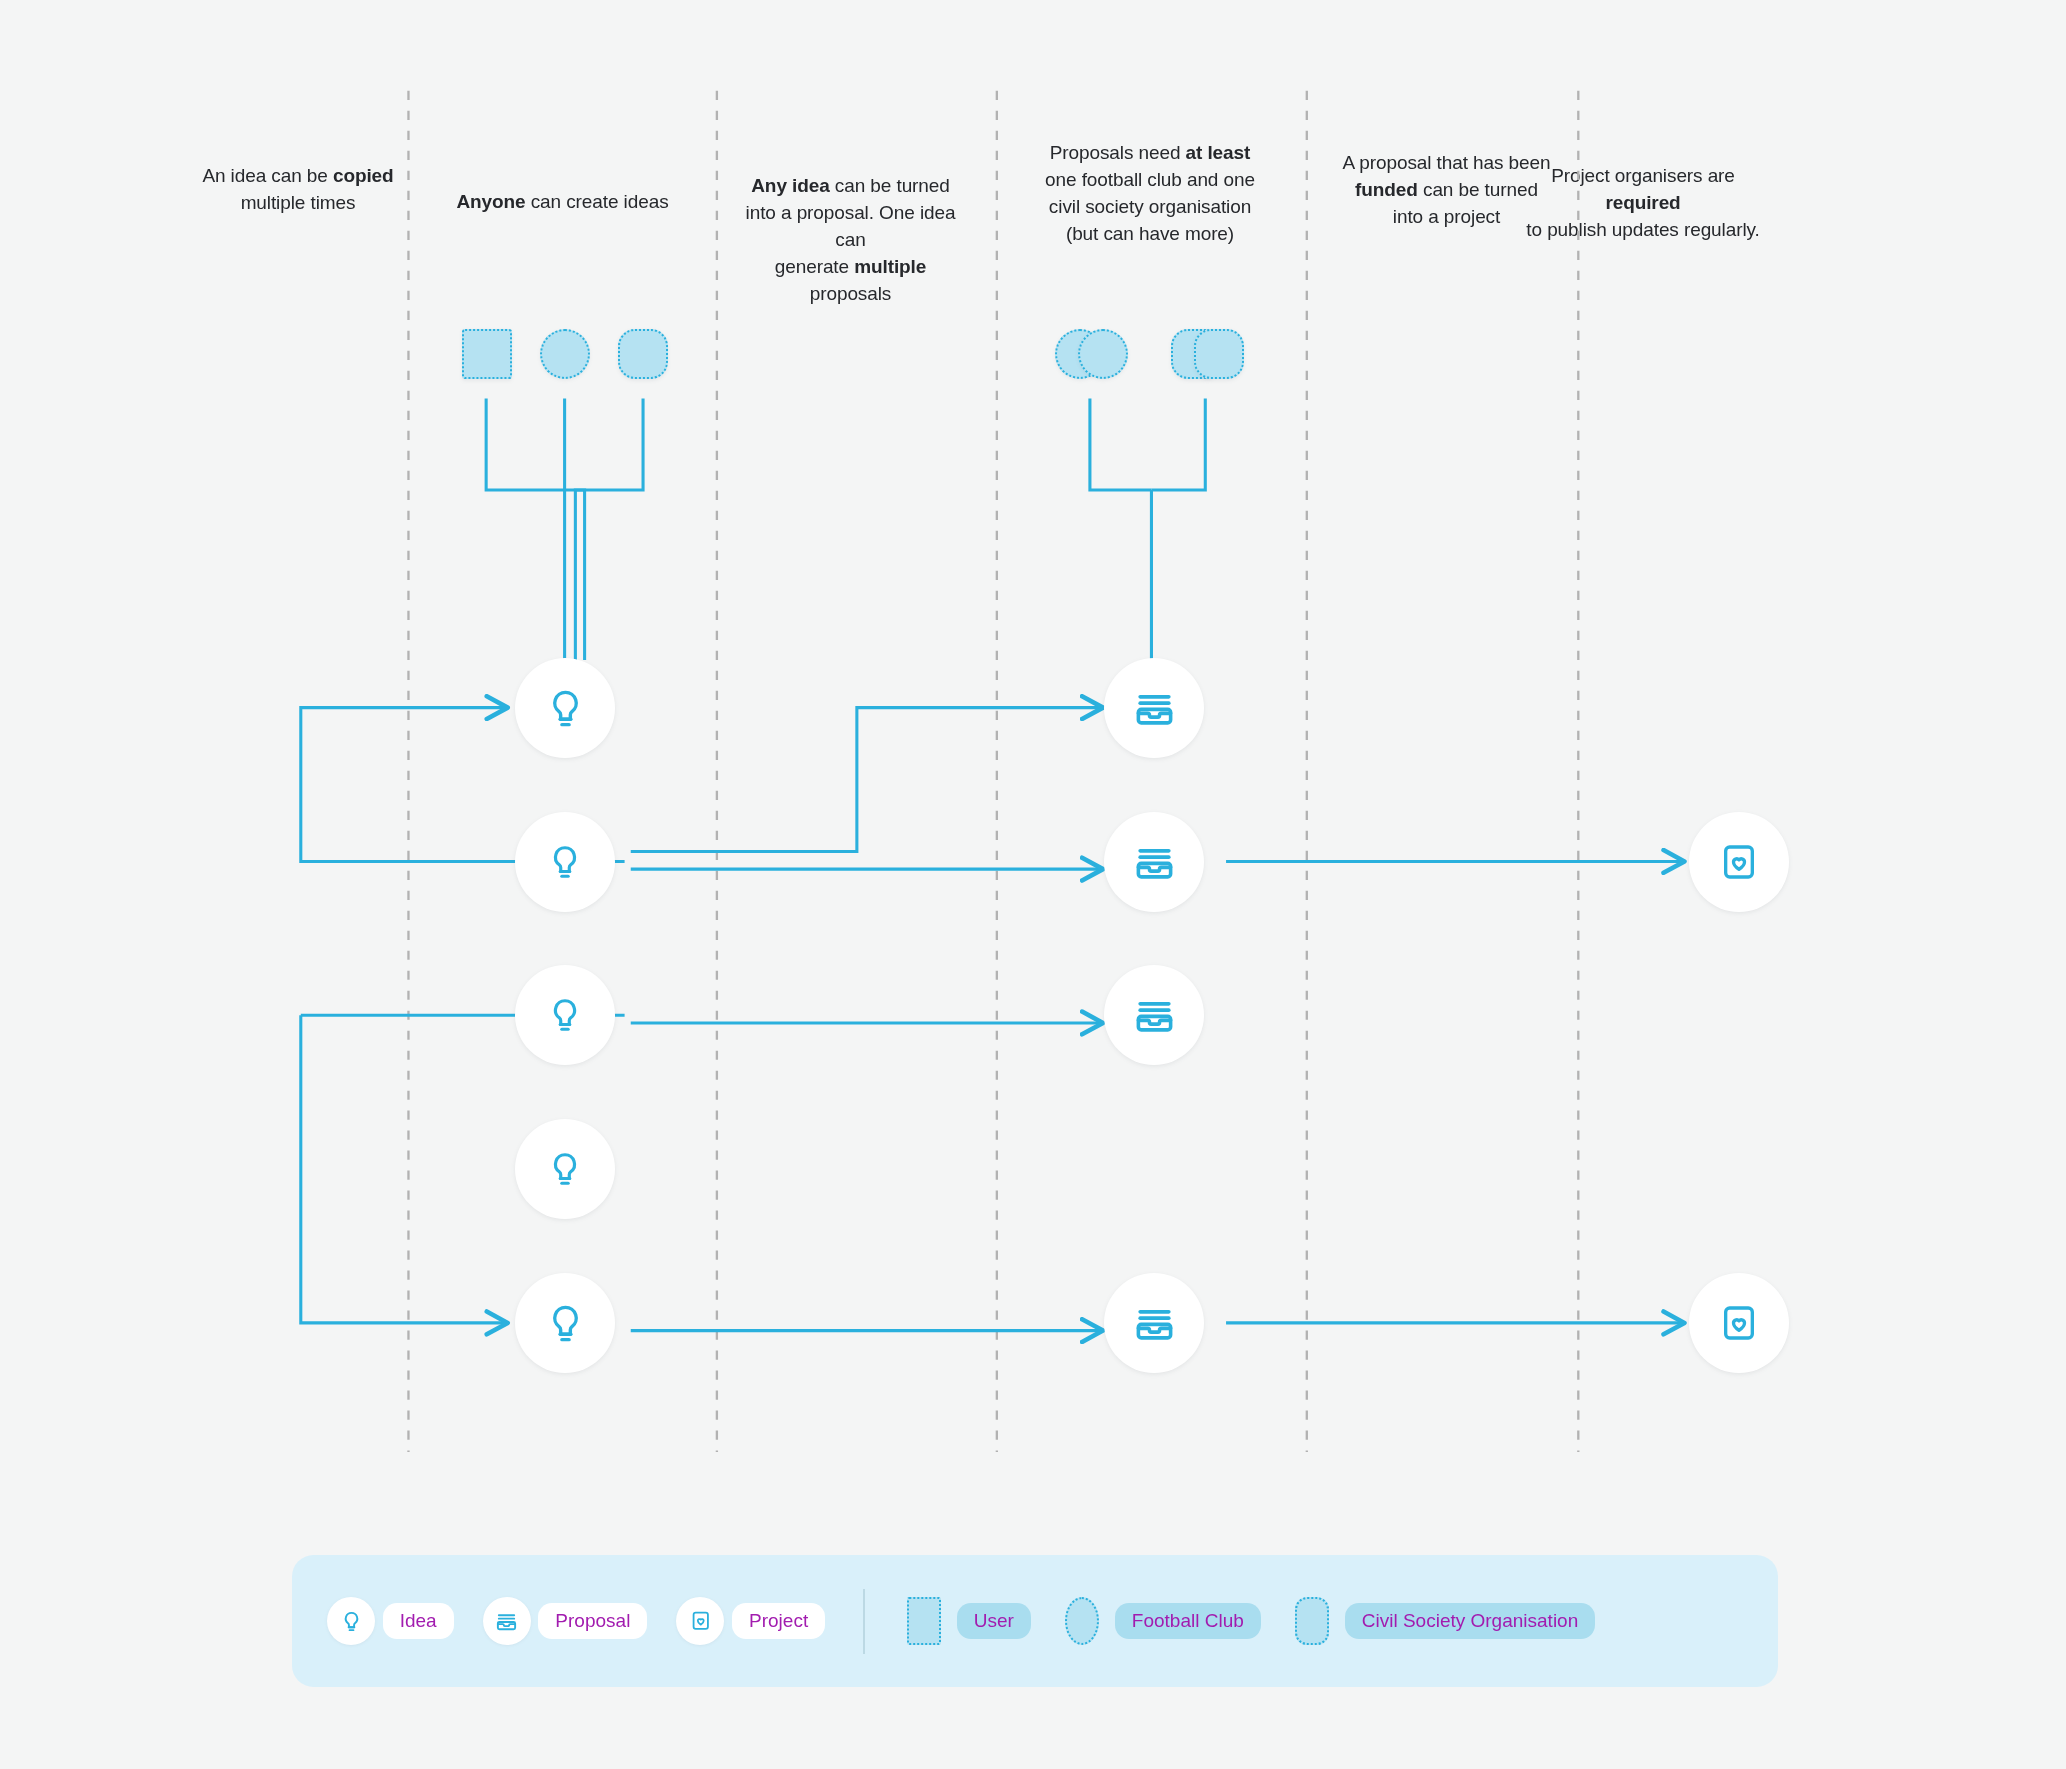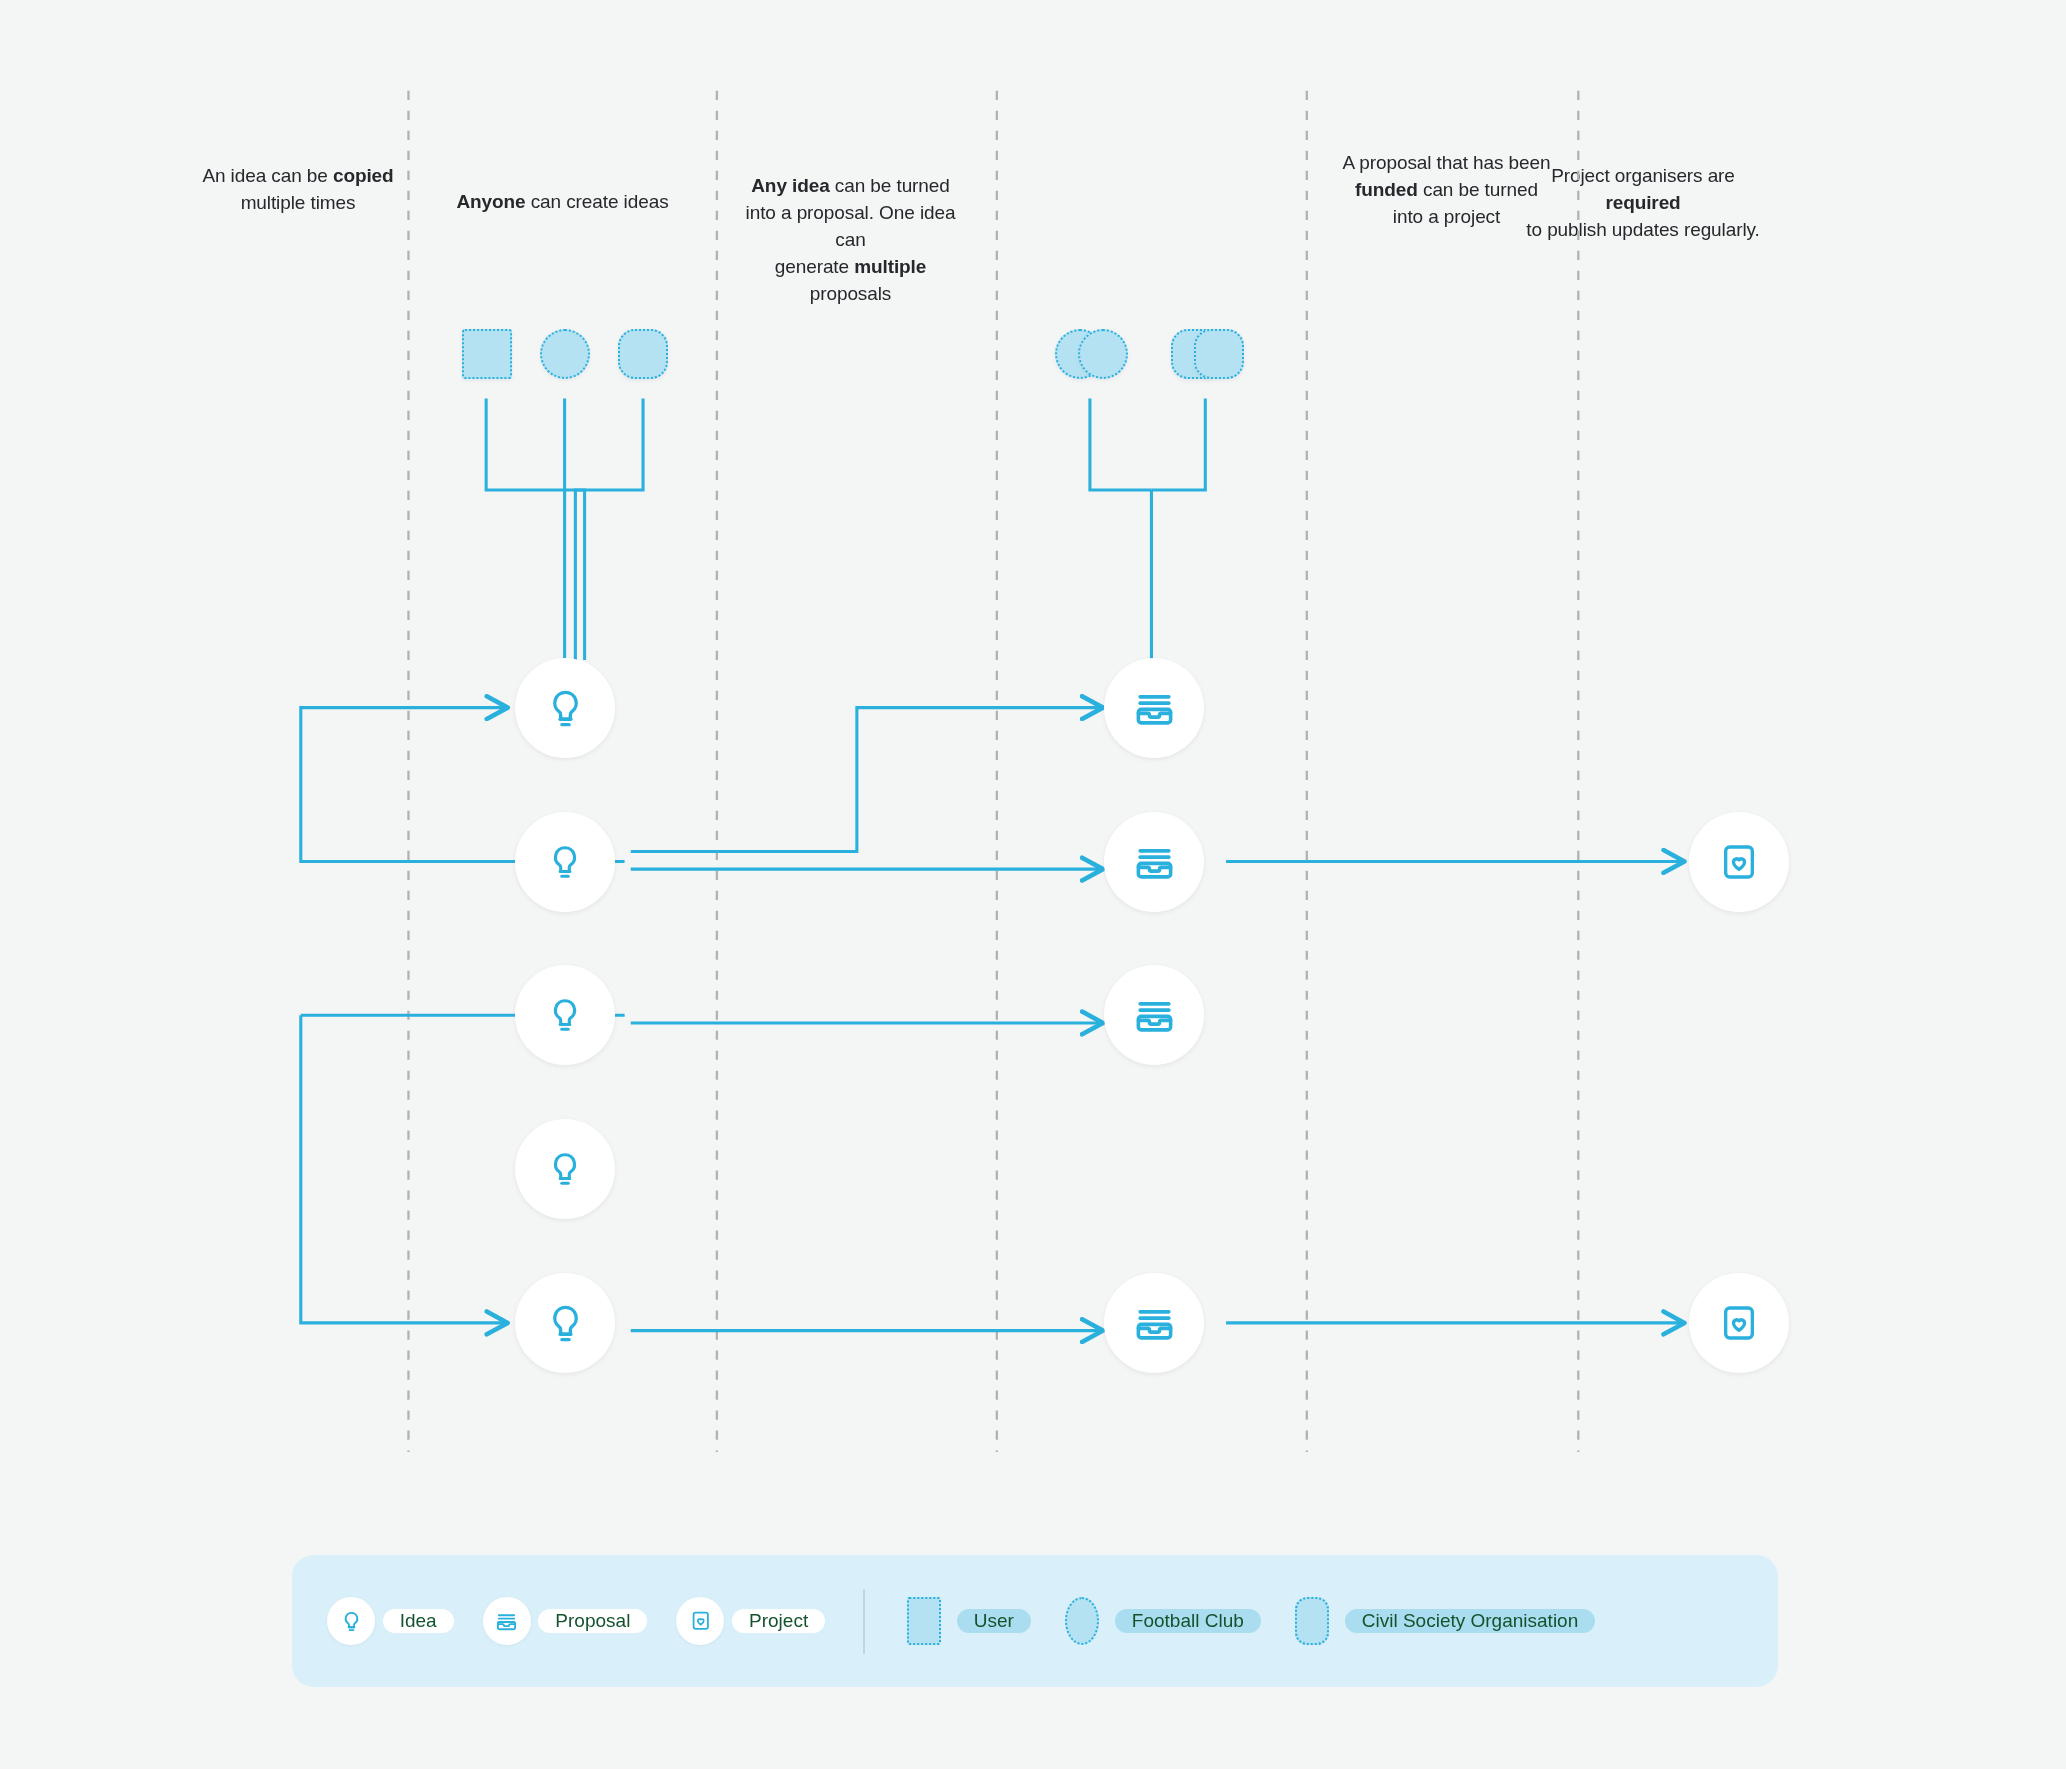--- a/index.html
+++ b/index.html
@@ -92,27 +92,27 @@
     border-radius: 50%;
     background: #ffffff;
     display: flex;
     align-items: center;
     justify-content: center;
     box-shadow: 0 0.8px 3.1px rgba(120,130,140,0.10);
   }
   .lg-pill {
     background: #ffffff;
     border-radius: 14px;
-    height: 24px;
+    height: 36px;
     display: flex;
     align-items: center;
     padding: 0 17px;
     margin-left: 7.7px;
     font-size: 19px;
-    color: #14532d;
+    color: #a21caf;
     white-space: nowrap;
   }
   .lg-pill.tinted {
     background: #a9ddef;
     margin-left: 16px;
   }
   .lg-shape {
     width: 34px;
     height: 48px;
     background: #b5e2f2;
@@ -139,20 +139,23 @@
   </div>
 
   <div class="col-caption" style="left:451px; top:189px; width:223px;">
     <b>Anyone</b> can create ideas
   </div>
 
   <div class="col-caption" style="left:735px; top:150px; width:231px;margin-top:23px;">
     <b>Any idea</b> can be turned<br>into a proposal. One idea can<br>generate <b>multiple</b> proposals
   </div>
 
+  <div class="col-caption" style="left:1031px; top:140px; width:238px;">
+    Proposals need <b>at least</b><br>one football club and one<br>civil society organisation<br>(but can have more)
+  </div>
 
   <div class="col-caption" style="left:1337px; top:150px; width:219px;">
     A proposal that has been<br><b>funded</b> can be turned<br>into a project
   </div>
 
   <div class="col-caption" style="left:1520px; top:163px; width:246px;">
     Project organisers are <b>required</b><br>to publish updates regularly.
   </div>
 
   <svg id="diagram-svg" viewBox="0 0 2686 2300" xmlns="http://www.w3.org/2000/svg">

